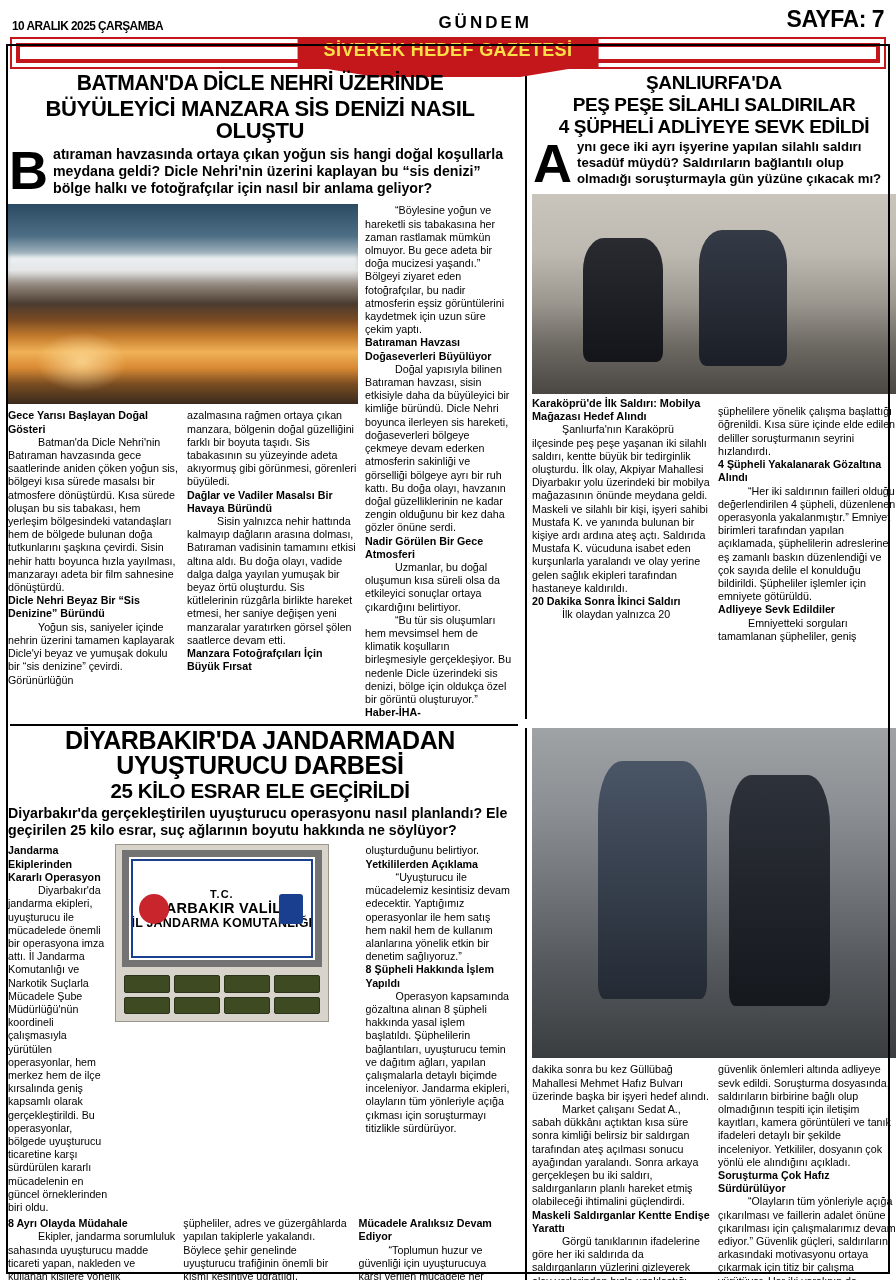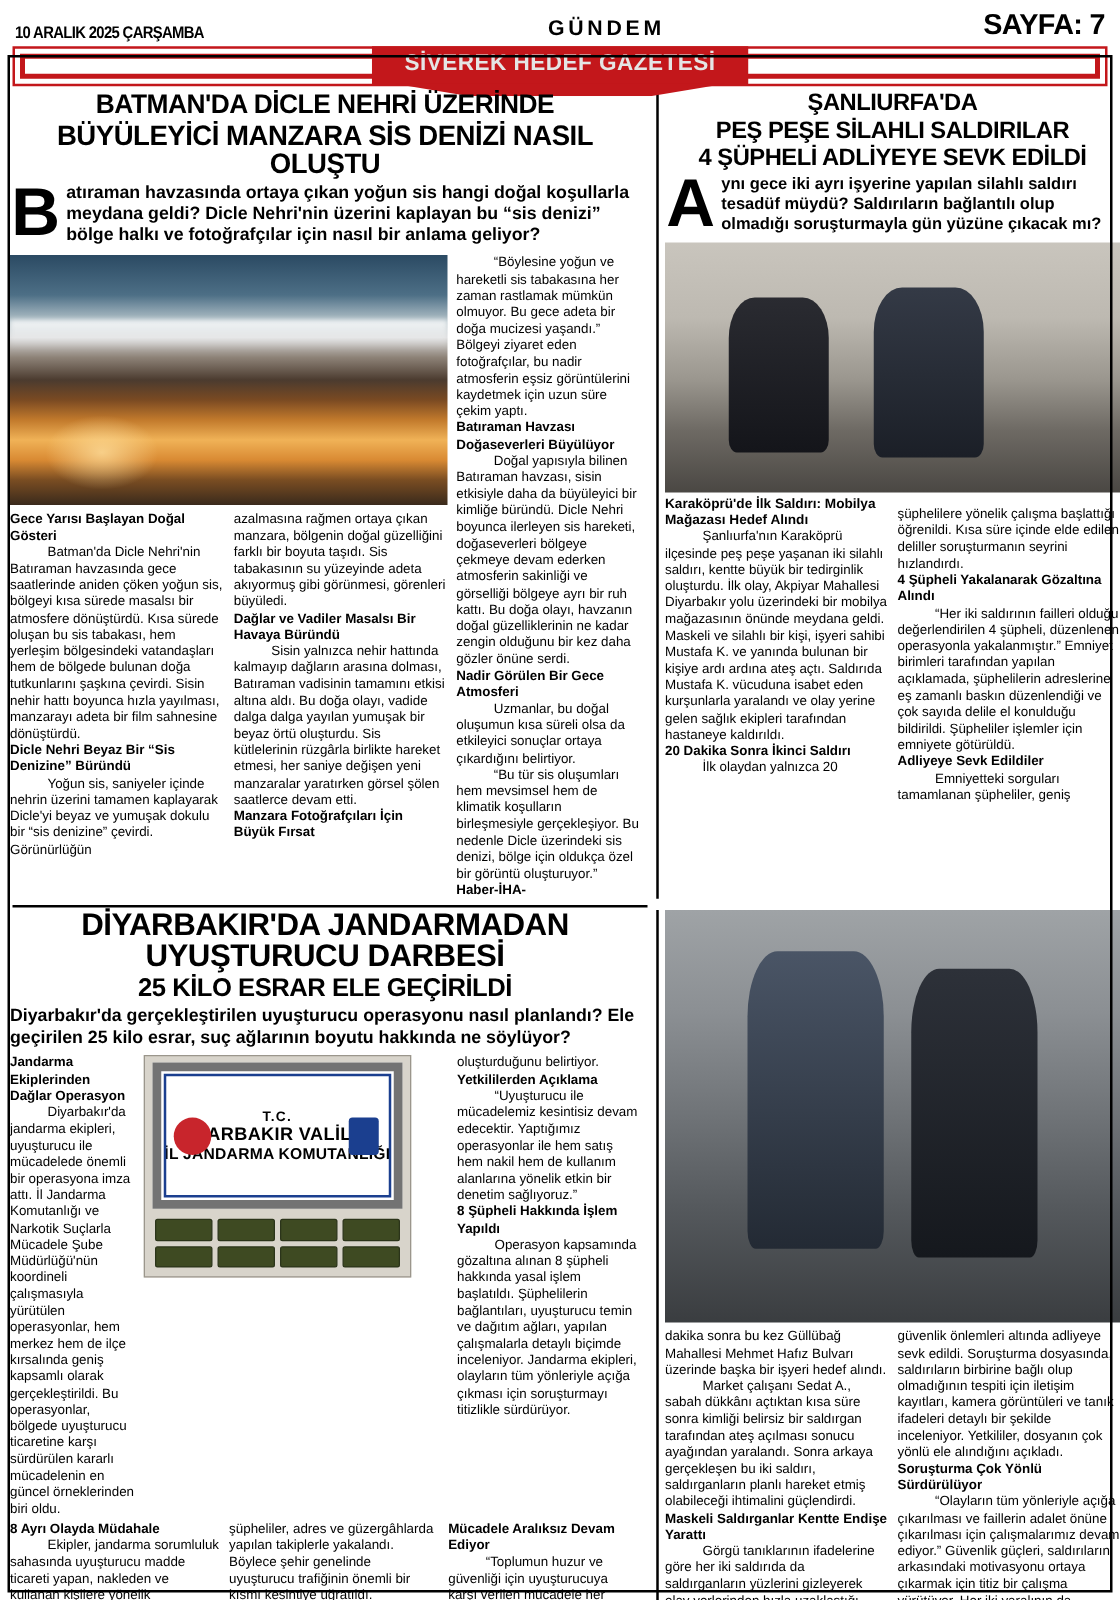--- a/index.html
+++ b/index.html
@@ -16,21 +16,21 @@
   .masthead{display:flex;align-items:flex-end;justify-content:space-between;padding:6px 4px 4px 4px;}
   .mast-date{font-size:13.5px;font-weight:bold;letter-spacing:-0.6px;transform:scaleX(0.88);transform-origin:left bottom;white-space:nowrap;}
   .mast-center{font-size:17px;font-weight:bold;letter-spacing:3px;}
   .mast-page{font-size:23px;font-weight:bold;letter-spacing:-0.5px;}
 
   .banner-wrap{position:relative;height:32px;border:2px solid #c3171b;margin:0 2px;box-sizing:border-box;}
   .banner-inner{position:absolute;left:4px;right:4px;top:4px;bottom:4px;background:#c3171b;}
   .banner-white{position:absolute;left:8px;right:8px;top:8px;bottom:8px;background:#fff;}
   .banner-tab{
     position:absolute;left:50%;transform:translateX(-50%);
-    top:-2px;background:#c3171b;color:#e5e5e5;
+    top:-2px;background:#c3171b;color:#fde047;
     padding:3px 26px 7px 26px;font-size:18px;font-weight:bold;letter-spacing:0.4px;
     white-space:nowrap;
   }
   .banner-tab:after{
     content:"";position:absolute;left:0;right:0;bottom:-9px;height:10px;background:#c3171b;
     clip-path:polygon(6% 0,94% 0,74% 100%,26% 100%);
   }
 
   
   .rule-h{border-top:2px solid #000;margin:5px 2px 0 2px;}
@@ -216,21 +216,21 @@
 
     <div class="col-left-block">
       <h1 class="hl" style="font-size:25px">DİYARBAKIR'DA JANDARMADAN UYUŞTURUCU DARBESİ</h1>
       <h1 class="hl" style="font-size:20.5px">25 KİLO ESRAR ELE GEÇİRİLDİ</h1>
 
       <div class="deck" style="margin-top:3px;">Diyarbakır'da gerçekleştirilen uyuşturucu operasyonu nasıl planlandı? Ele geçirilen 25 kilo esrar, suç ağlarının boyutu hakkında ne söylüyor?</div>
 
       <div style="display:flex;gap:7px;">
         <div style="width:106px;">
           <div class="col">
-            <p class="sub">Jandarma Ekiplerinden Dağlar Operasyon</p>
+            <p class="sub">Jandarma Ekiplerinden Kararlı Operasyon</p>
             <p class="ind">Diyarbakır'da jandarma ekipleri, uyuşturucu ile mücadelede önemli bir operasyona imza attı. İl Jandarma Komutanlığı ve Narkotik Suçlarla Mücadele Şube Müdürlüğü'nün koordineli çalışmasıyla yürütülen operasyonlar, hem merkez hem de ilçe kırsalında geniş kapsamlı olarak gerçekleştirildi. Bu operasyonlar, bölgede uyuşturucu ticaretine karşı sürdürülen kararlı mücadelenin en güncel örneklerinden biri oldu.</p>
           </div>
         </div>
         <div style="width:226px;">
           <div class="photo ph-sign">
             <div class="sign-board">
               <div class="sign-emblem"></div>
               <div class="sign-crest"></div>
               <div class="sign-tc">T.C.</div>
               <div class="sign-l1">DİYARBAKIR VALİLİĞİ</div>
@@ -281,21 +281,21 @@
       <div class="photo ph-arrest2"></div>
       <div class="cols-2" style="margin-top:5px;">
         <div class="col" style="width:178px;">
           <p>dakika sonra bu kez Güllübağ Mahallesi Mehmet Hafız Bulvarı üzerinde başka bir işyeri hedef alındı.</p>
           <p class="ind">Market çalışanı Sedat A., sabah dükkânı açtıktan kısa süre sonra kimliği belirsiz bir saldırgan tarafından ateş açılması sonucu ayağından yaralandı. Sonra arkaya gerçekleşen bu iki saldırı, saldırganların planlı hareket etmiş olabileceği ihtimalini güçlendirdi.</p>
           <p class="sub">Maskeli Saldırganlar Kentte Endişe Yarattı</p>
           <p class="ind">Görgü tanıklarının ifadelerine göre her iki saldırıda da saldırganların yüzlerini gizleyerek olay yerlerinden hızla uzaklaştığı belirtildi. Güvenlik kamerası kayıtlarının incelenmesiyle ekiplerin</p>
         </div>
         <div class="col" style="width:178px;">
           <p>güvenlik önlemleri altında adliyeye sevk edildi. Soruşturma dosyasında, saldırıların birbirine bağlı olup olmadığının tespiti için iletişim kayıtları, kamera görüntüleri ve tanık ifadeleri detaylı bir şekilde inceleniyor. Yetkililer, dosyanın çok yönlü ele alındığını açıkladı.</p>
-          <p class="sub">Soruşturma Çok Yönlü Sürdürülüyor</p>
+          <p class="sub">Soruşturma Çok Hafız Sürdürülüyor</p>
           <p class="ind">“Olayların tüm yönleriyle açığa çıkarılması ve faillerin adalet önüne çıkarılması için çalışmalarımız devam ediyor.” Güvenlik güçleri, saldırıların arkasındaki motivasyonu ortaya çıkarmak için titiz bir çalışma yürütüyor. Her iki yaralının da tedavilerinin sürdüğü öğrenildi.</p>
 
         </div>
       </div>
     </div>
   </div>
 
   <div class="outer"></div>
 </div>
 

